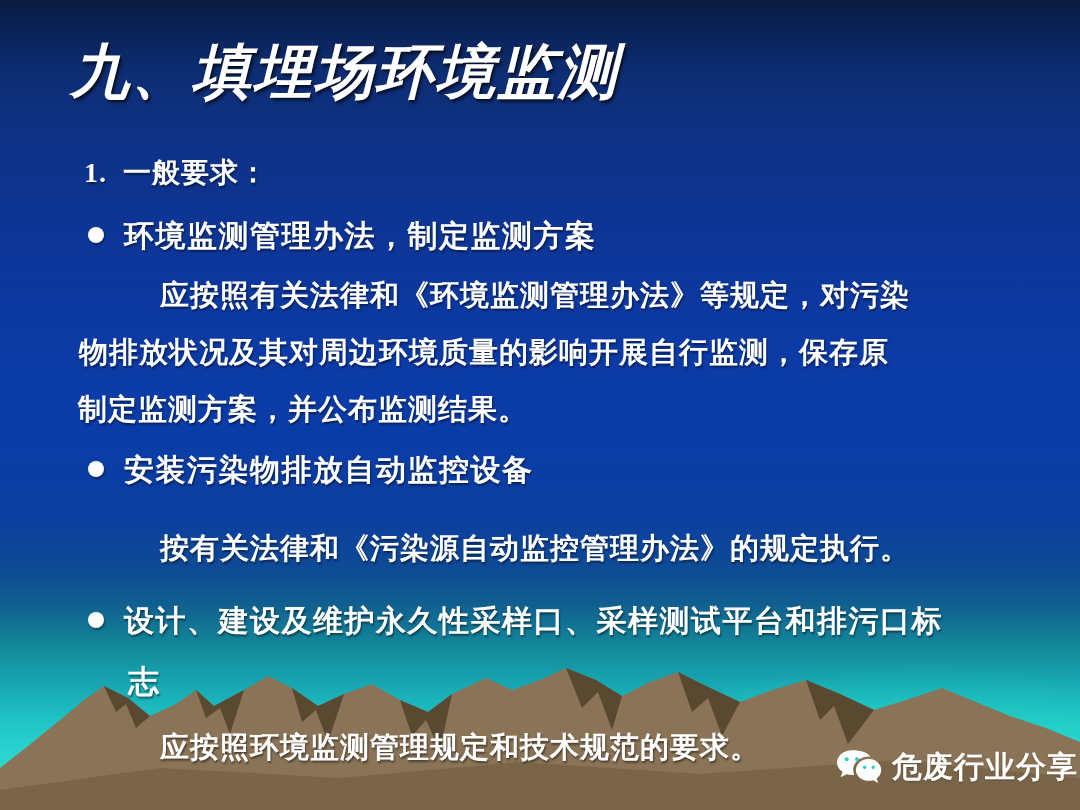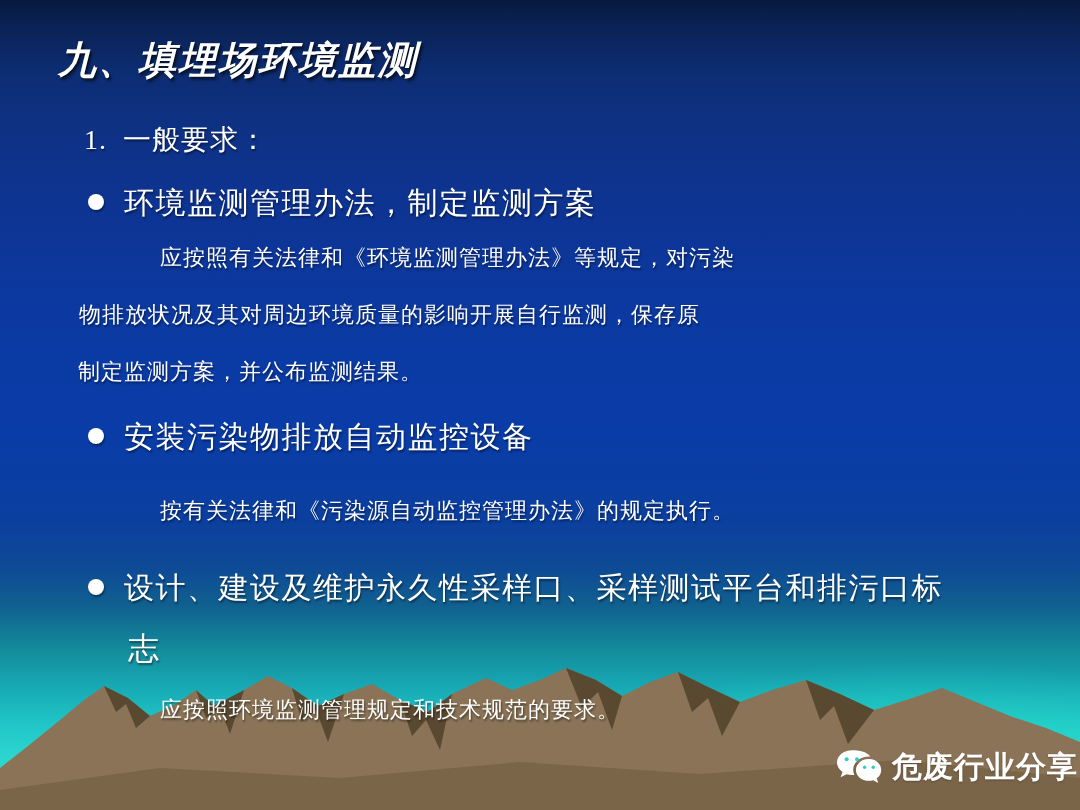--- a/index.html
+++ b/index.html
@@ -57,41 +57,42 @@
     left: 0;
     bottom: 0;
     width: 1080px;
     height: 160px;
   }
   #mountains svg { display: block; width: 1080px; height: 160px; }
 
   
   #title {
     position: absolute;
-    left: 58px;
+    left: 70px;
     top: 40px;
     font-family: "Liberation Serif", "DejaVu Serif", serif;
-    font-size: 38px;
+    font-size: 59px;
     font-weight: bold;
     font-style: italic;
     letter-spacing: 2px;
     color: #ffffff;
     white-space: nowrap;
     text-shadow: 2px 3px 3px rgba(0,0,0,0.55), 1px 1px 0 rgba(0,0,0,0.35);
     line-height: 1.1;
   }
 
   
   .txt {
     position: absolute;
     color: #ffffff;
     font-family: "Liberation Serif", "DejaVu Serif", serif;
-    font-weight: normal;
+    font-weight: bold;
     white-space: nowrap;
     text-shadow: 1px 2px 2px rgba(0,0,0,0.45);
+    margin-top: 33px;
   }
 
   #numItem {
     left: 84px;
     top: 121px;
     font-size: 28px;
     letter-spacing: 1px;
   }
   #numItem .num { margin-right: 16px; }
 
@@ -103,21 +104,21 @@
     display: inline-block;
     width: 16px;
     height: 16px;
     border-radius: 50%;
     background: #ffffff;
     vertical-align: 3px;
     margin-right: 20px;
     box-shadow: 1px 2px 2px rgba(0,0,0,0.4);
   }
   .para {
-    font-size: 22px;
+    font-size: 29px;
     letter-spacing: 1px;
   }
 
   #b1      { left: 88px;  top: 183px; }
   #p1l1    { left: 160px; top: 243px; }
   #p1l2    { left: 79px;  top: 300px; }
   #p1l3    { left: 78px;  top: 357px; }
   #b2      { left: 88px;  top: 417px; }
   #p2l1    { left: 160px; top: 496px; }
   #b3      { left: 88px;  top: 568px; }

